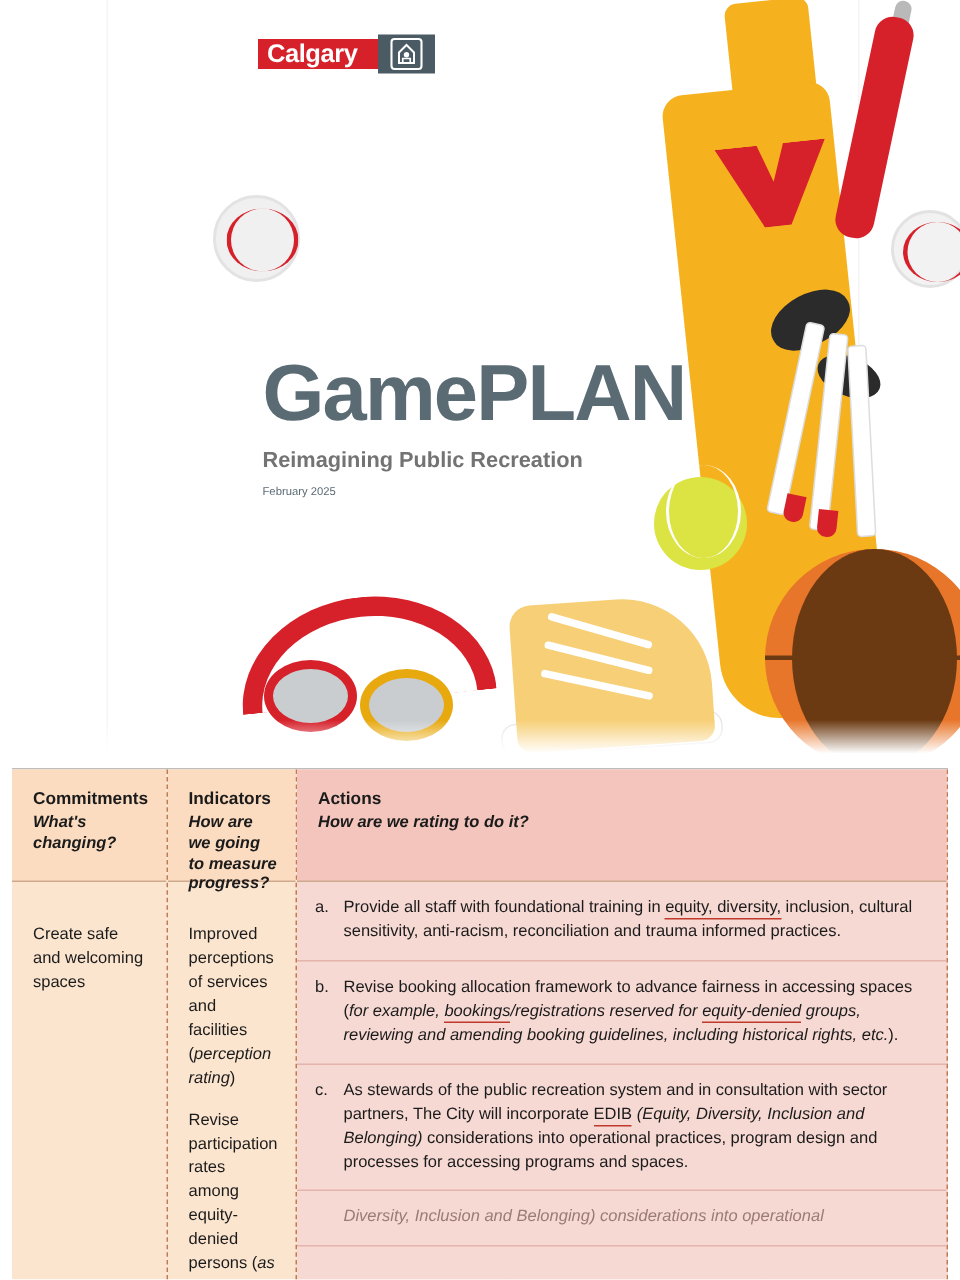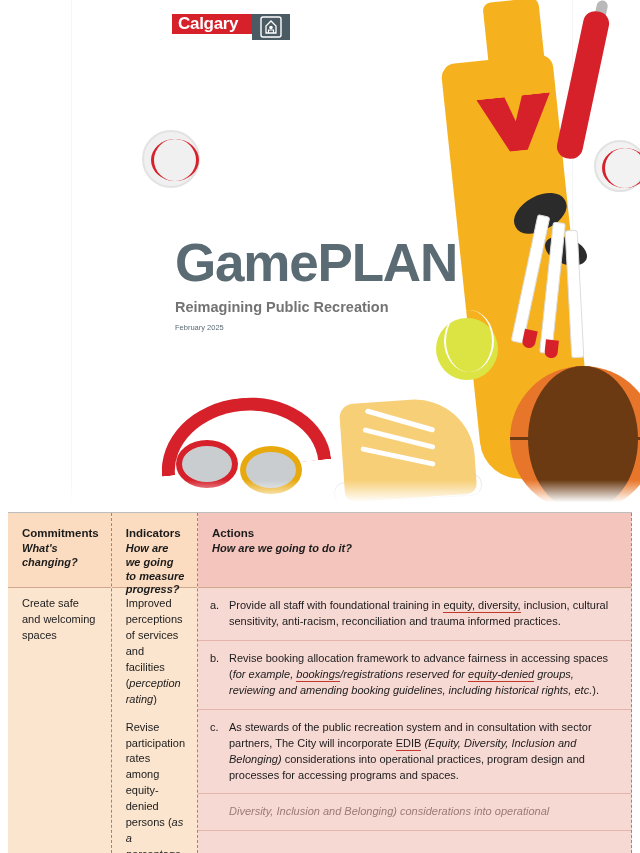--- a/index.html
+++ b/index.html
@@ -21,21 +21,21 @@
   }
   #cover-sheet {
     position: absolute; left: 72px; top: 0; width: 500px; height: 512px;
     background: #ffffff;
     box-shadow: 0 0 0 1px rgba(0,0,0,0.04);
   }
 
   
   #logo {
     position: absolute; left: 100px; top: 14px; width: 118px; height: 44px;
-    display: flex; align-items: flex-start;
+    display: flex; align-items: center;
   }
   #logo-word {
     flex: 1 1 auto; background: #d6212b; color: #ffffff;
     display: flex; align-items: center; padding-left: 6px;
     font-size: 17px; font-weight: bold; letter-spacing: -0.3px;
   }
   #logo-crest {
     width: 38px; background: #4a5b63; color: #fff;
     display: flex; align-items: center; justify-content: center;
   }
@@ -187,21 +187,21 @@
 
   .hdr { padding: 14px 12px 8px 14px; }
   .hdr .h-title { font-size: 11.5px; font-weight: bold; color: #1b1b1b; }
   .hdr .h-sub { font-size: 11px; font-style: italic; color: #1b1b1b; margin-top: 3px; line-height: 1.25; font-weight: bold; }
 
   .col-commitments .hdr, .col-indicators .hdr { background: #fbdcc0; }
   .col-actions .hdr { background: #f3c5bd; }
 
   .hdr-row-h { height: 75px; border-bottom: 1px solid #cfa98e; }
 
-  .body { padding: 8px 12px 0 14px; font-size: 11px; color: #1b1b1b; line-height: 1.45; }
+  .body { padding: 28px 12px 0 14px; font-size: 11px; color: #1b1b1b; line-height: 1.45; }
   .body p { margin: 0 0 12px 0; }
   .ital { font-style: italic; }
 
   
   .action {
     display: flex; gap: 7px; padding: 10px 14px 10px 12px;
     font-size: 11px; color: #1b1b1b; line-height: 1.45;
     border-bottom: 1px solid #e3b4ab;
   }
   .action .marker { width: 12px; flex: 0 0 12px; }
@@ -300,21 +300,21 @@
       </div>
       <div class="body">
         <p><span>Improved perceptions of services and facilities (</span><span class="ital">perception rating</span><span>)</span></p>
         <p><span>Revise participation rates among equity-denied persons (</span><span class="ital">as a percentage of the overall population</span></p>
       </div>
     </div>
 
     <div class="col col-actions">
       <div class="hdr hdr-row-h">
         <div class="h-title">Actions</div>
-        <div class="h-sub">How are we going to do it?</div>
+        <div class="h-sub">How are we rating to do it?</div>
       </div>
 
       <div class="action">
         <span class="marker">a.</span>
         <span><span>Provide all staff with foundational training in </span><span class="ul-red">equity, diversity,</span><span> inclusion, cultural sensitivity, anti-racism, reconciliation and trauma informed practices.</span></span>
       </div>
 
       <div class="action">
         <span class="marker">b.</span>
         <span><span>Revise booking allocation framework to advance fairness in accessing spaces (</span><span class="ital">for example, </span><span class="ital ul-red">bookings</span><span class="ital">/registrations reserved for </span><span class="ital ul-red">equity-denied</span><span class="ital"> groups, reviewing and amending booking guidelines, including historical rights, etc.</span><span>).</span></span>

